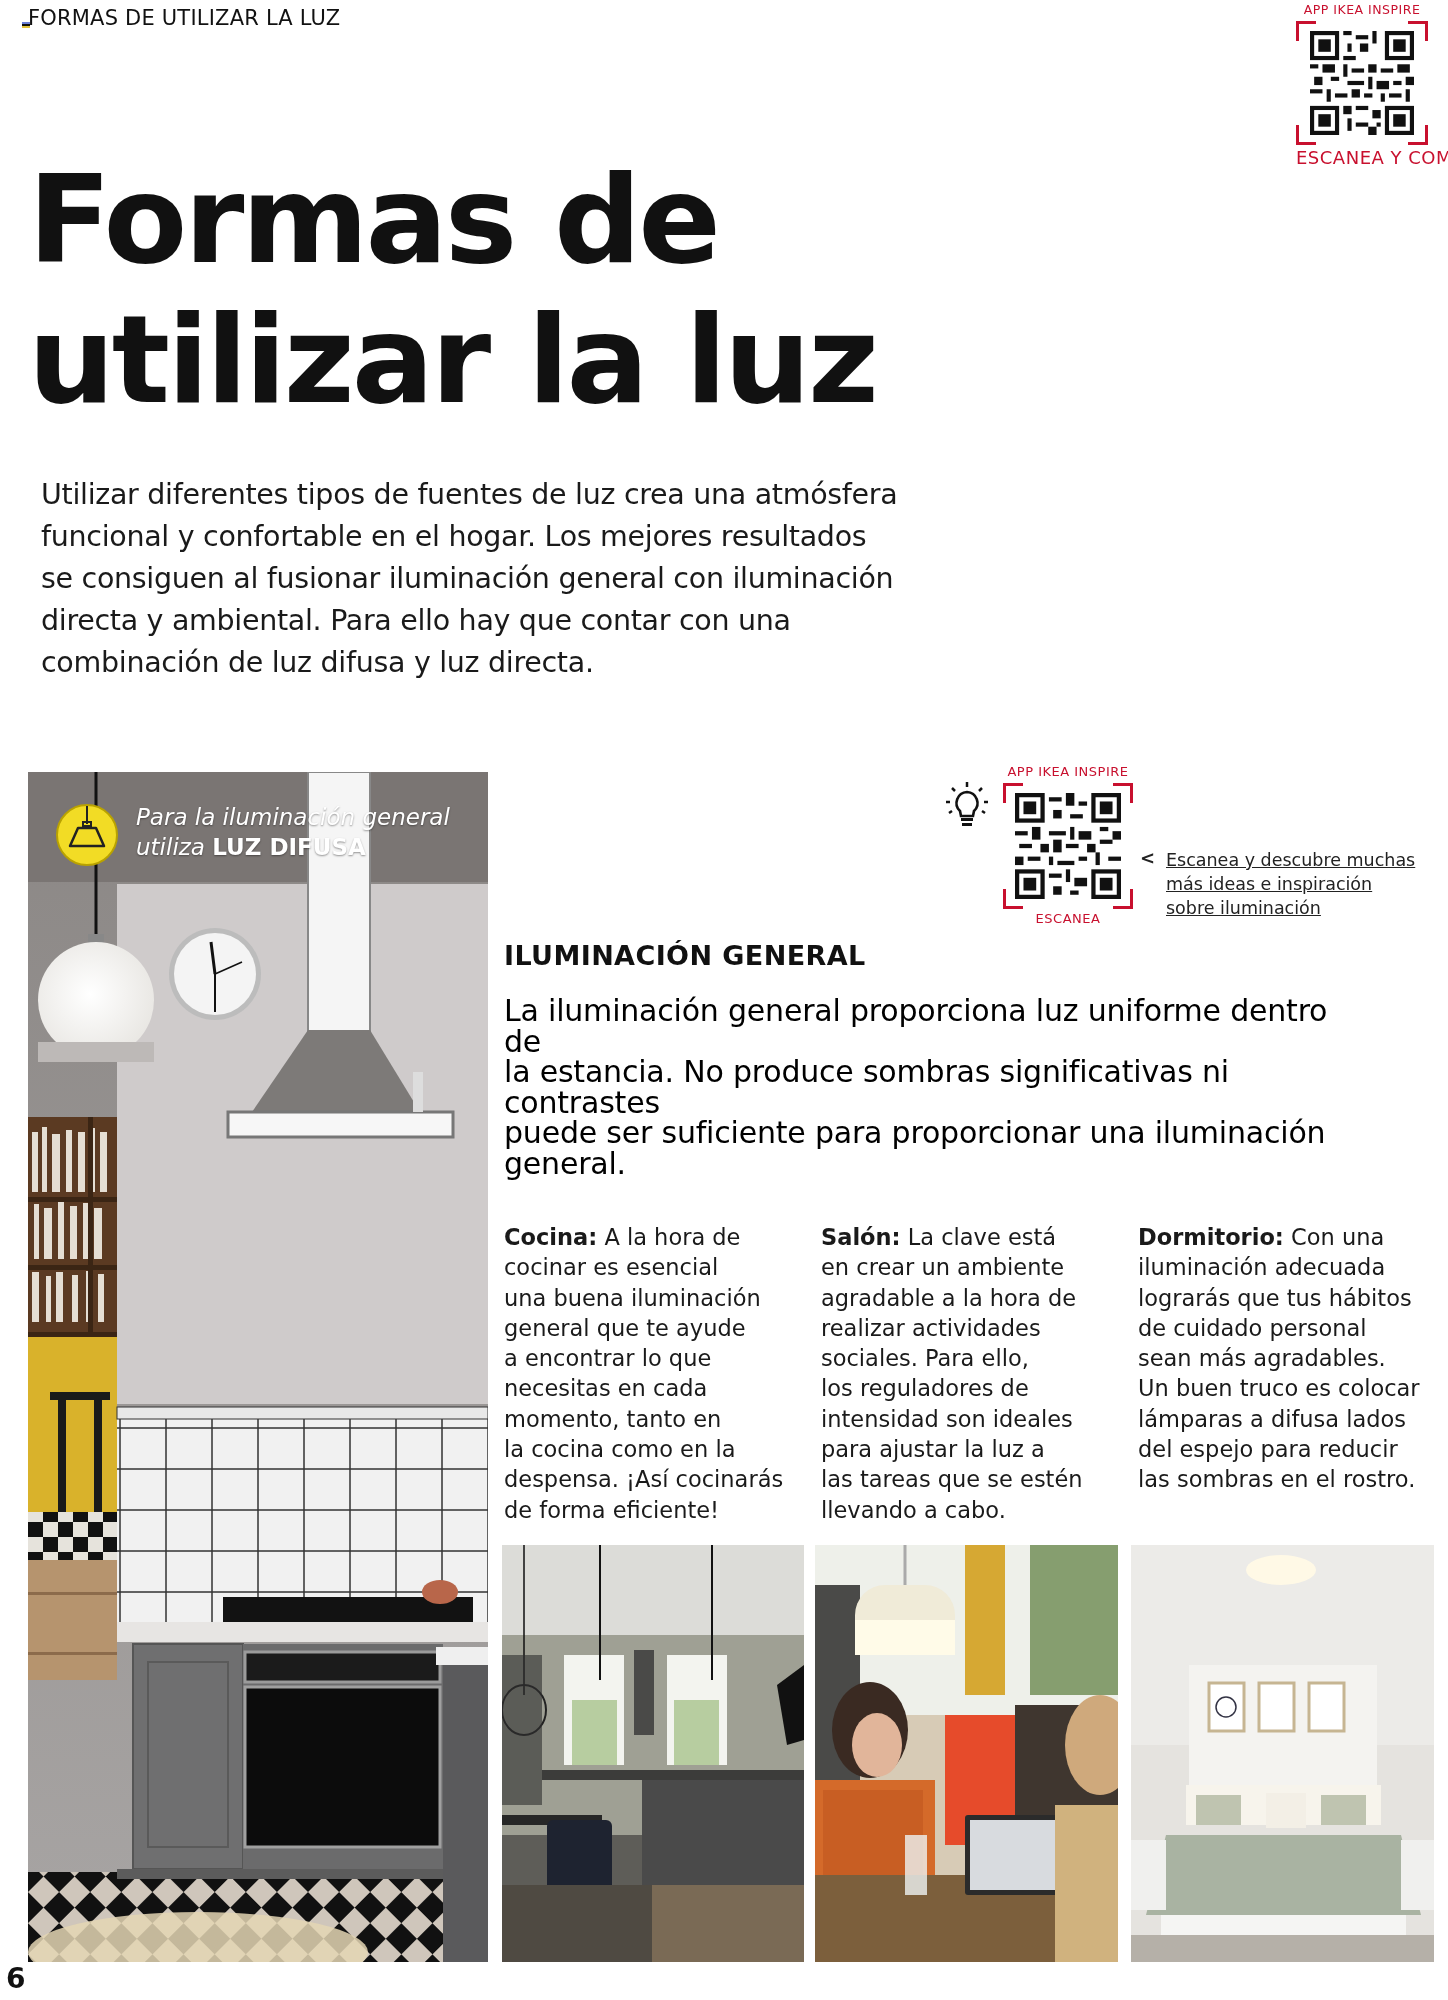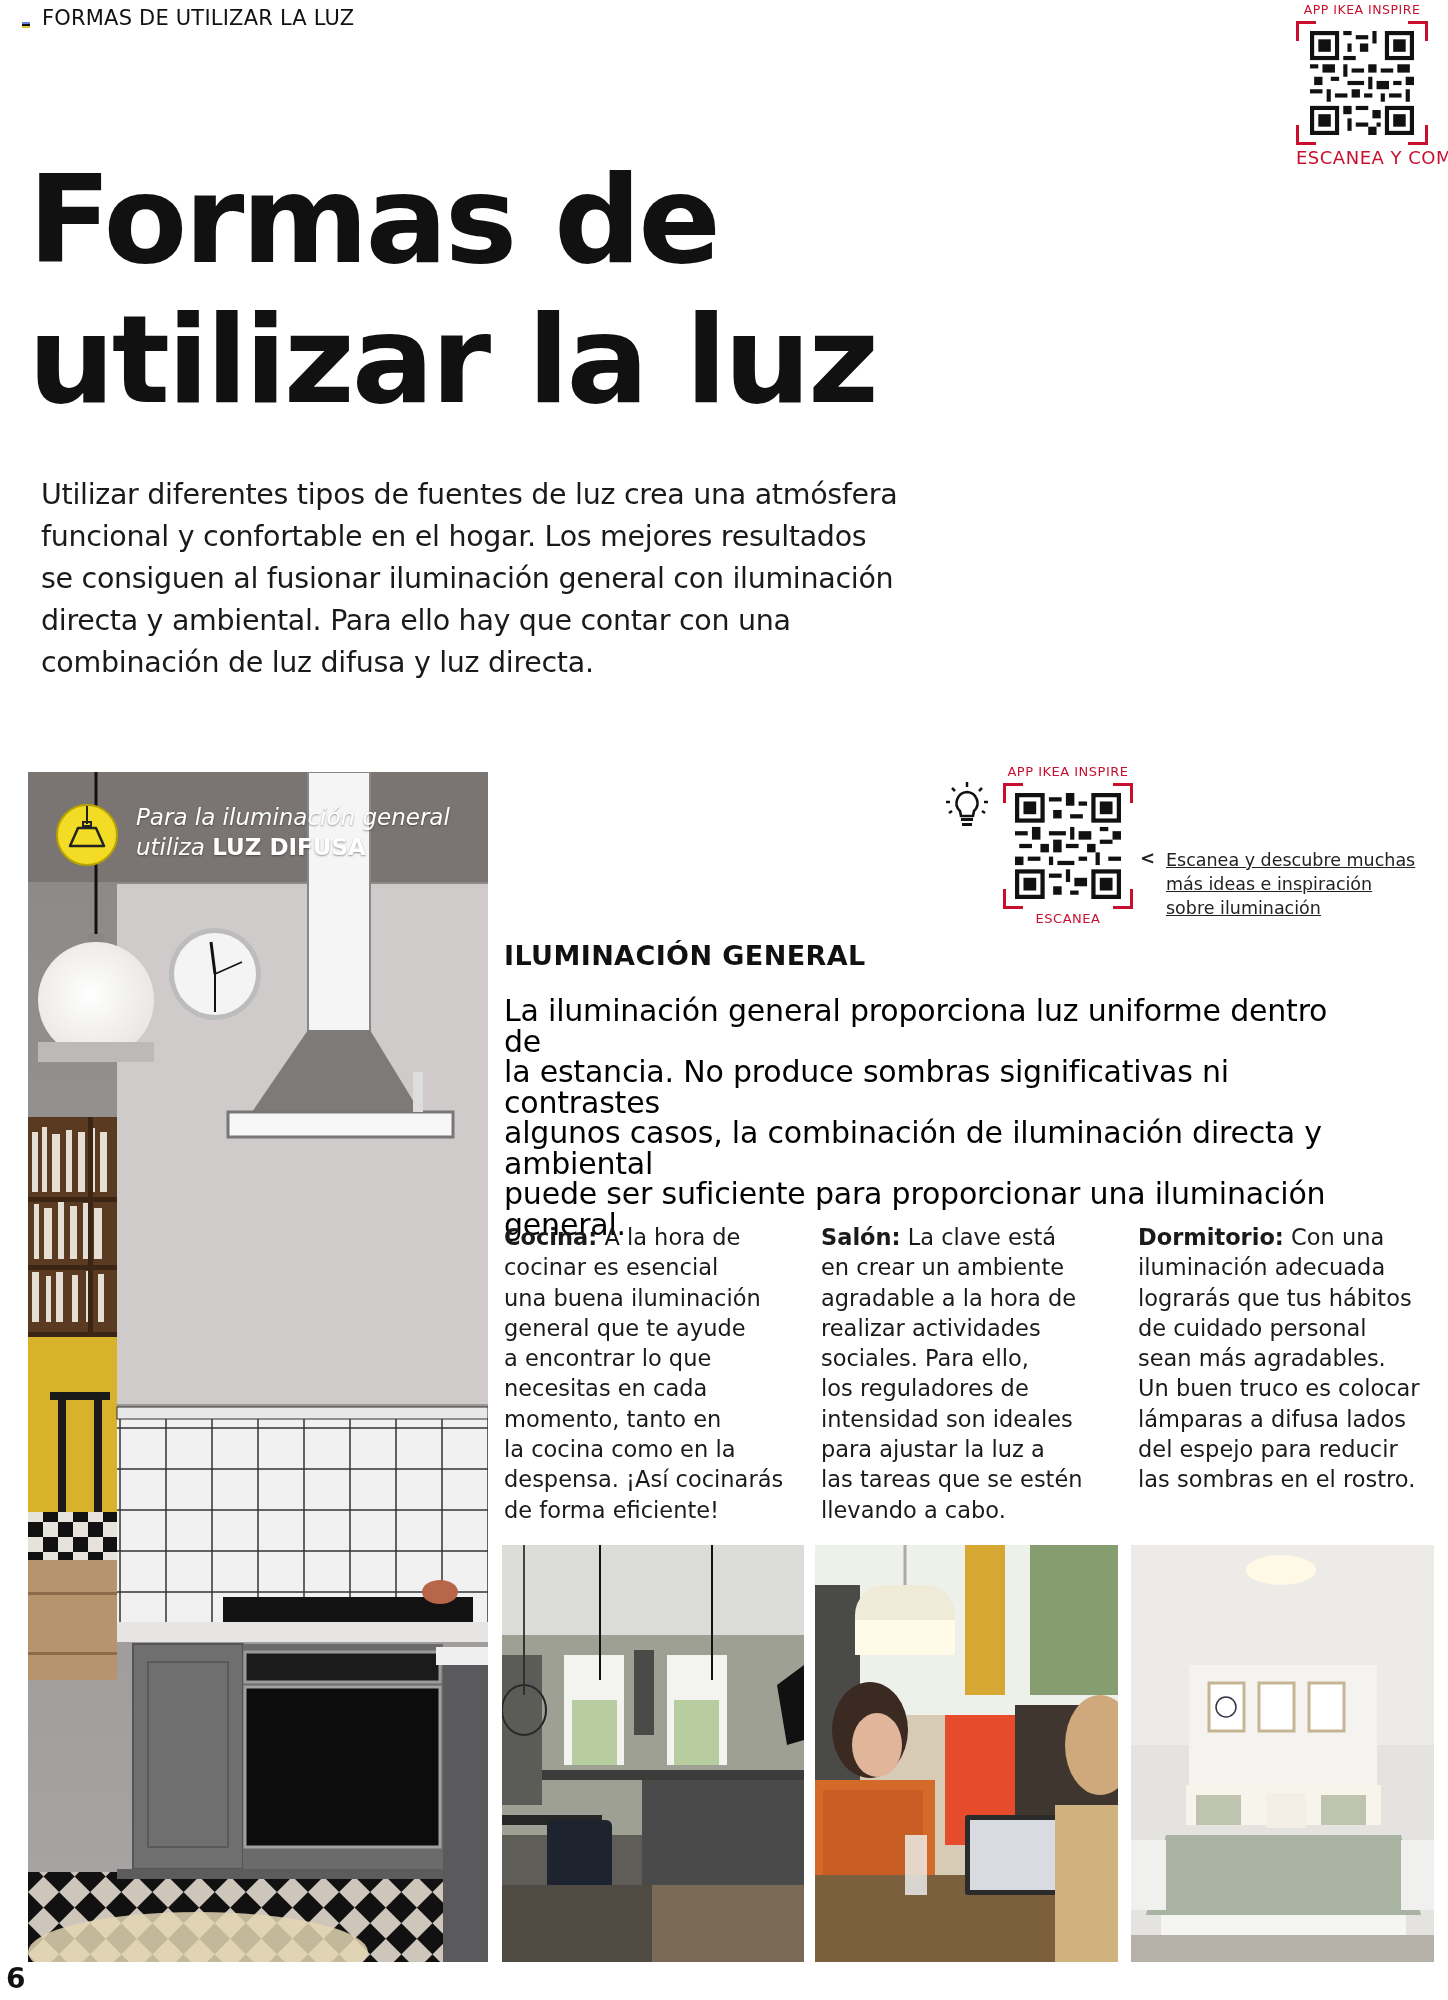--- a/index.html
+++ b/index.html
@@ -2,21 +2,21 @@
 <html><head>
 <meta charset="utf-8">
 <style>
   * { box-sizing: border-box; margin: 0; padding: 0; }
   html, body { width: 1448px; height: 2000px; background: #ffffff; overflow: hidden; }
   body { position: relative; font-family: "DejaVu Sans", "Liberation Sans", sans-serif; color: #111111; }
 
   .abs { position: absolute; }
 
   
-  .running-header { left: 28px; top: 6px; font-size: 21px; letter-spacing: 0.2px; color: #111; margin-left: 14px; }
+  .running-header { left: 28px; top: 6px; font-size: 21px; letter-spacing: 0.2px; color: #111; }
   .running-mark { left: 22px; top: 22px; width: 8px; height: 6px; }
   .running-mark i { display:block; height: 2px; }
 
   
   .page-title { left: 28px; top: 150px; font-family: "DejaVu Sans", sans-serif; font-weight: bold; font-size: 122px; line-height: 140px; letter-spacing: -3px; color: #111; }
 
   
   .intro { left: 41px; top: 474px; width: 900px; font-size: 28.5px; line-height: 42px; color: #1a1a1a; letter-spacing: -0.3px; }
 
   
@@ -330,21 +330,20 @@
 <div class="abs qr-text">
   <div>Escanea y descubre muchas</div>
   <div>más ideas e inspiración</div>
   <div>sobre iluminación</div>
 </div>
 
 <h2 class="abs section-title">ILUMINACIÓN GENERAL</h2>
 <div class="abs section-body">
   <div>La iluminación general proporciona luz uniforme dentro de</div>
   <div>la estancia. No produce sombras significativas ni contrastes</div>
-  <div>algunos casos, la combinación de iluminación directa y ambiental</div>
   <div>puede ser suficiente para proporcionar una iluminación general.</div>
 </div>
 
 <div class="col" style="left:504px;">
   <div><b>Cocina:</b><span> A la hora de</span></div>
   <div>cocinar es esencial</div>
   <div>una buena iluminación</div>
   <div>general que te ayude</div>
   <div>a encontrar lo que</div>
   <div>necesitas en cada</div>

